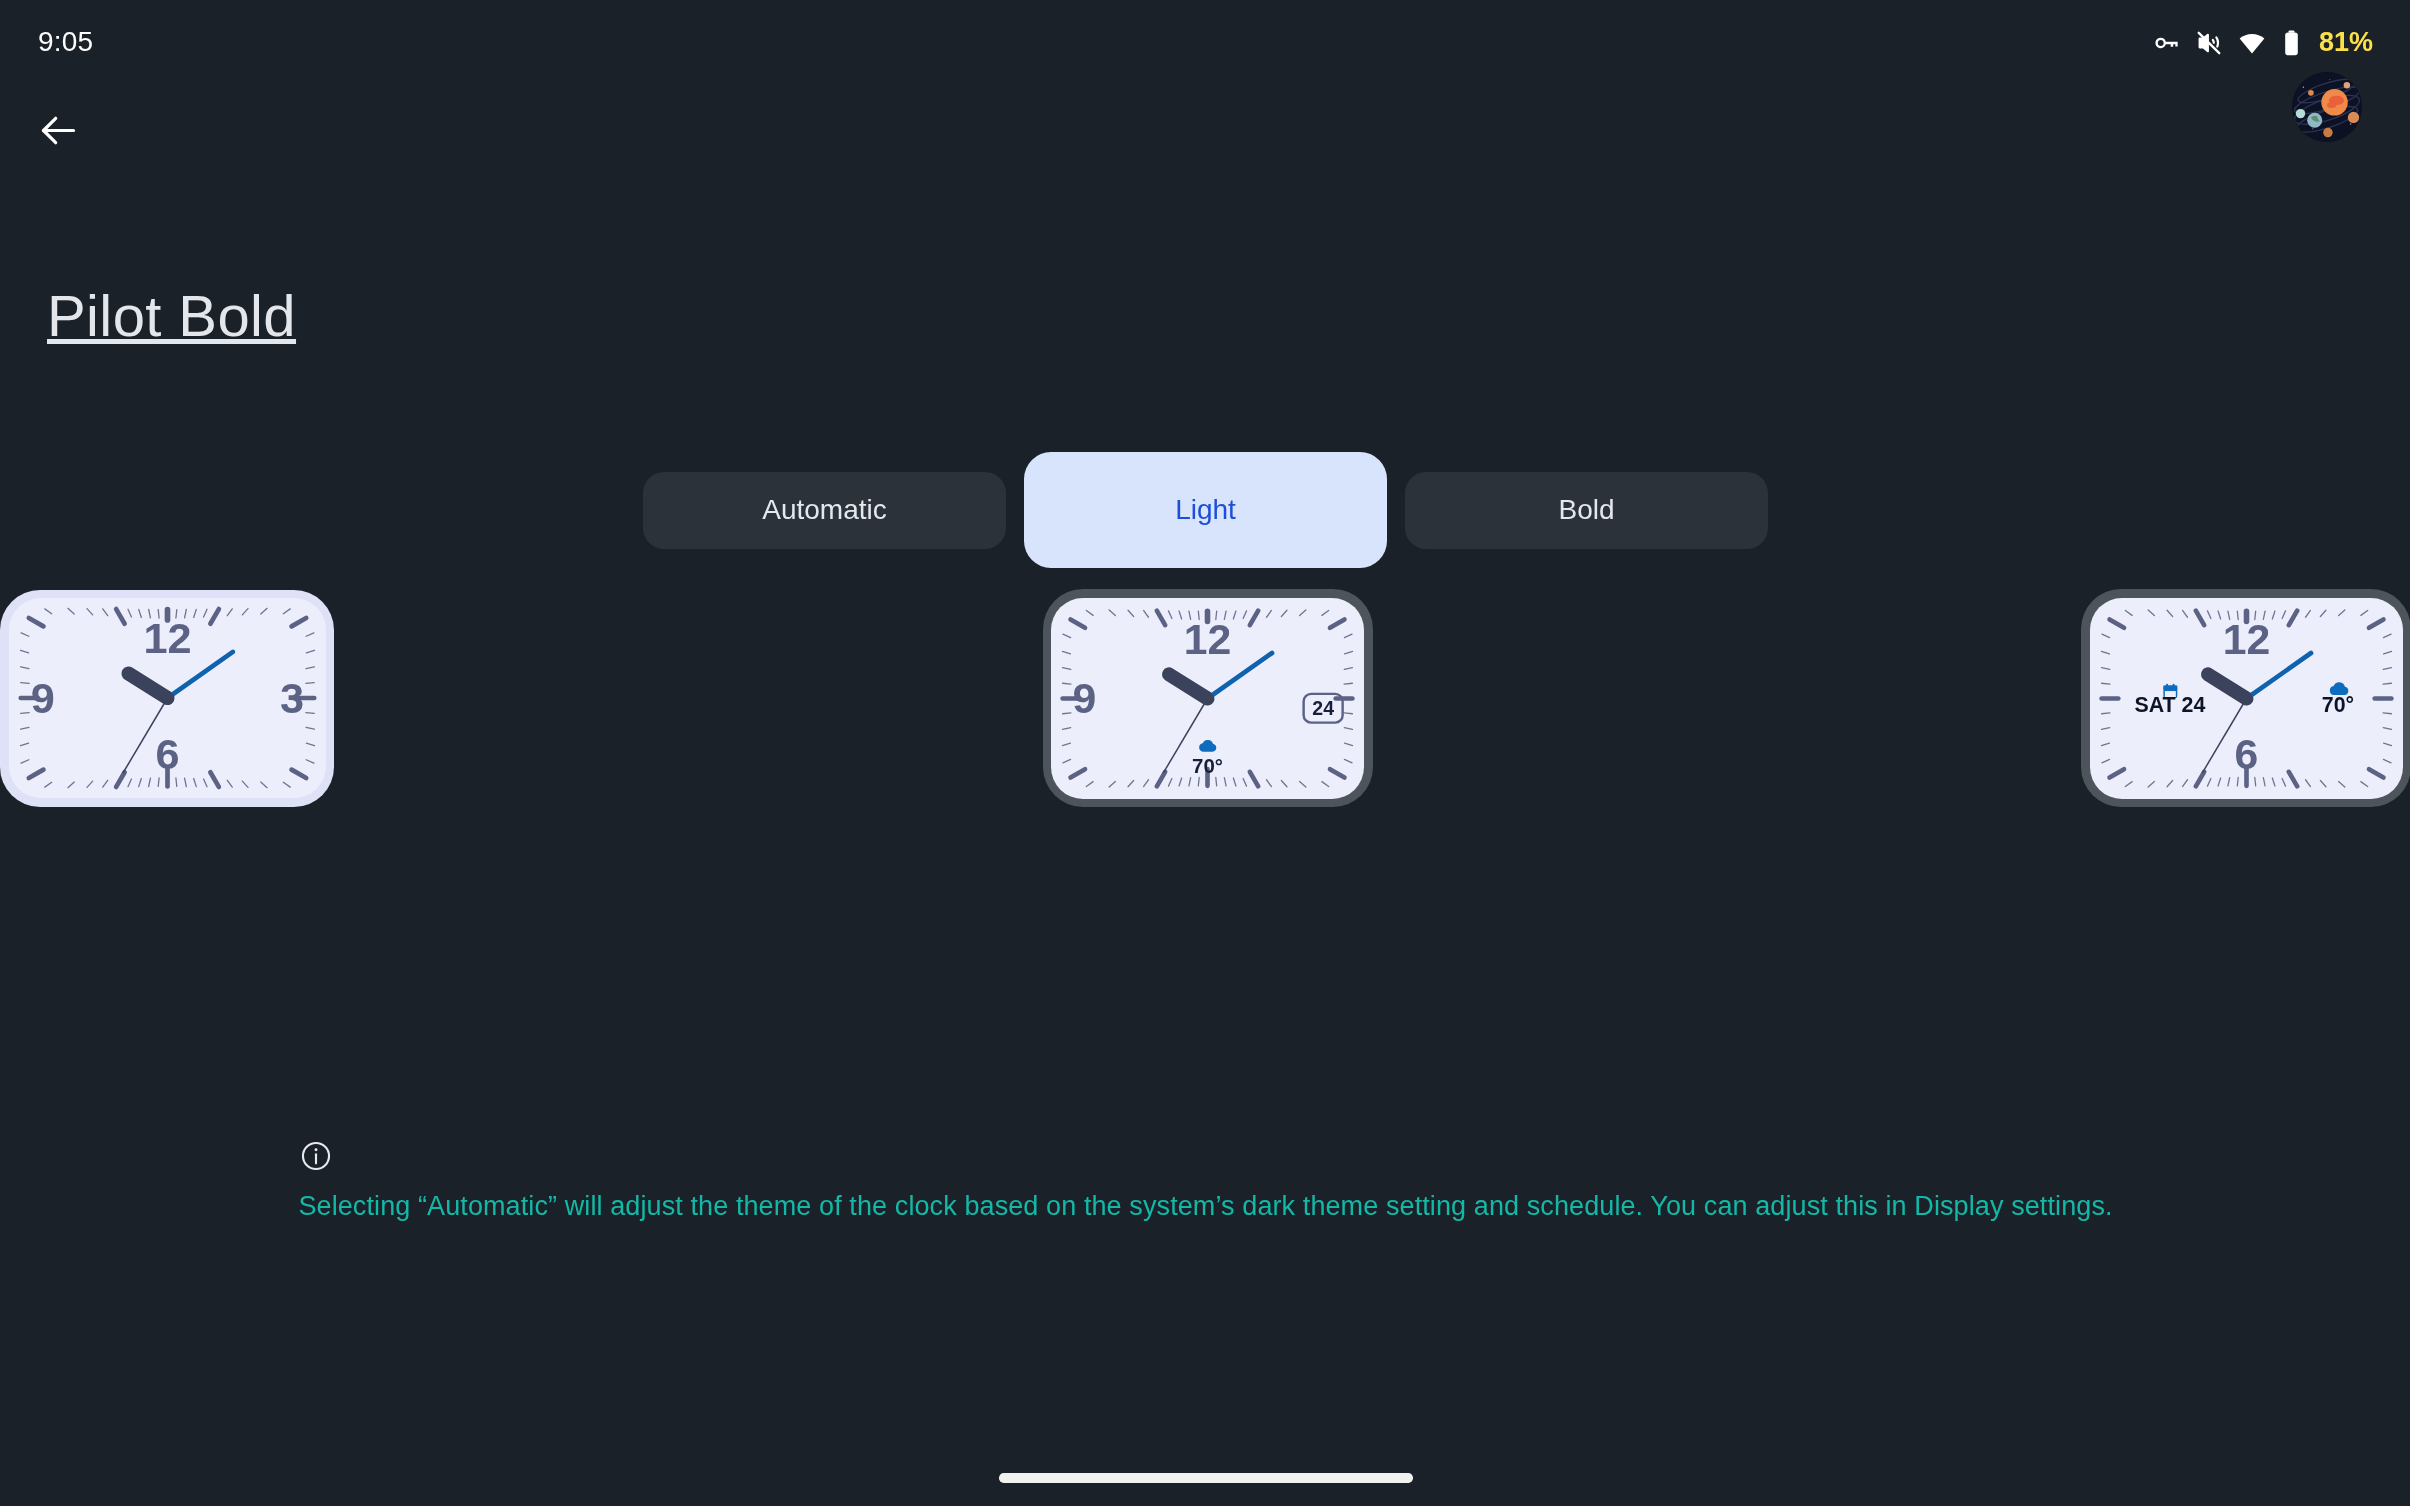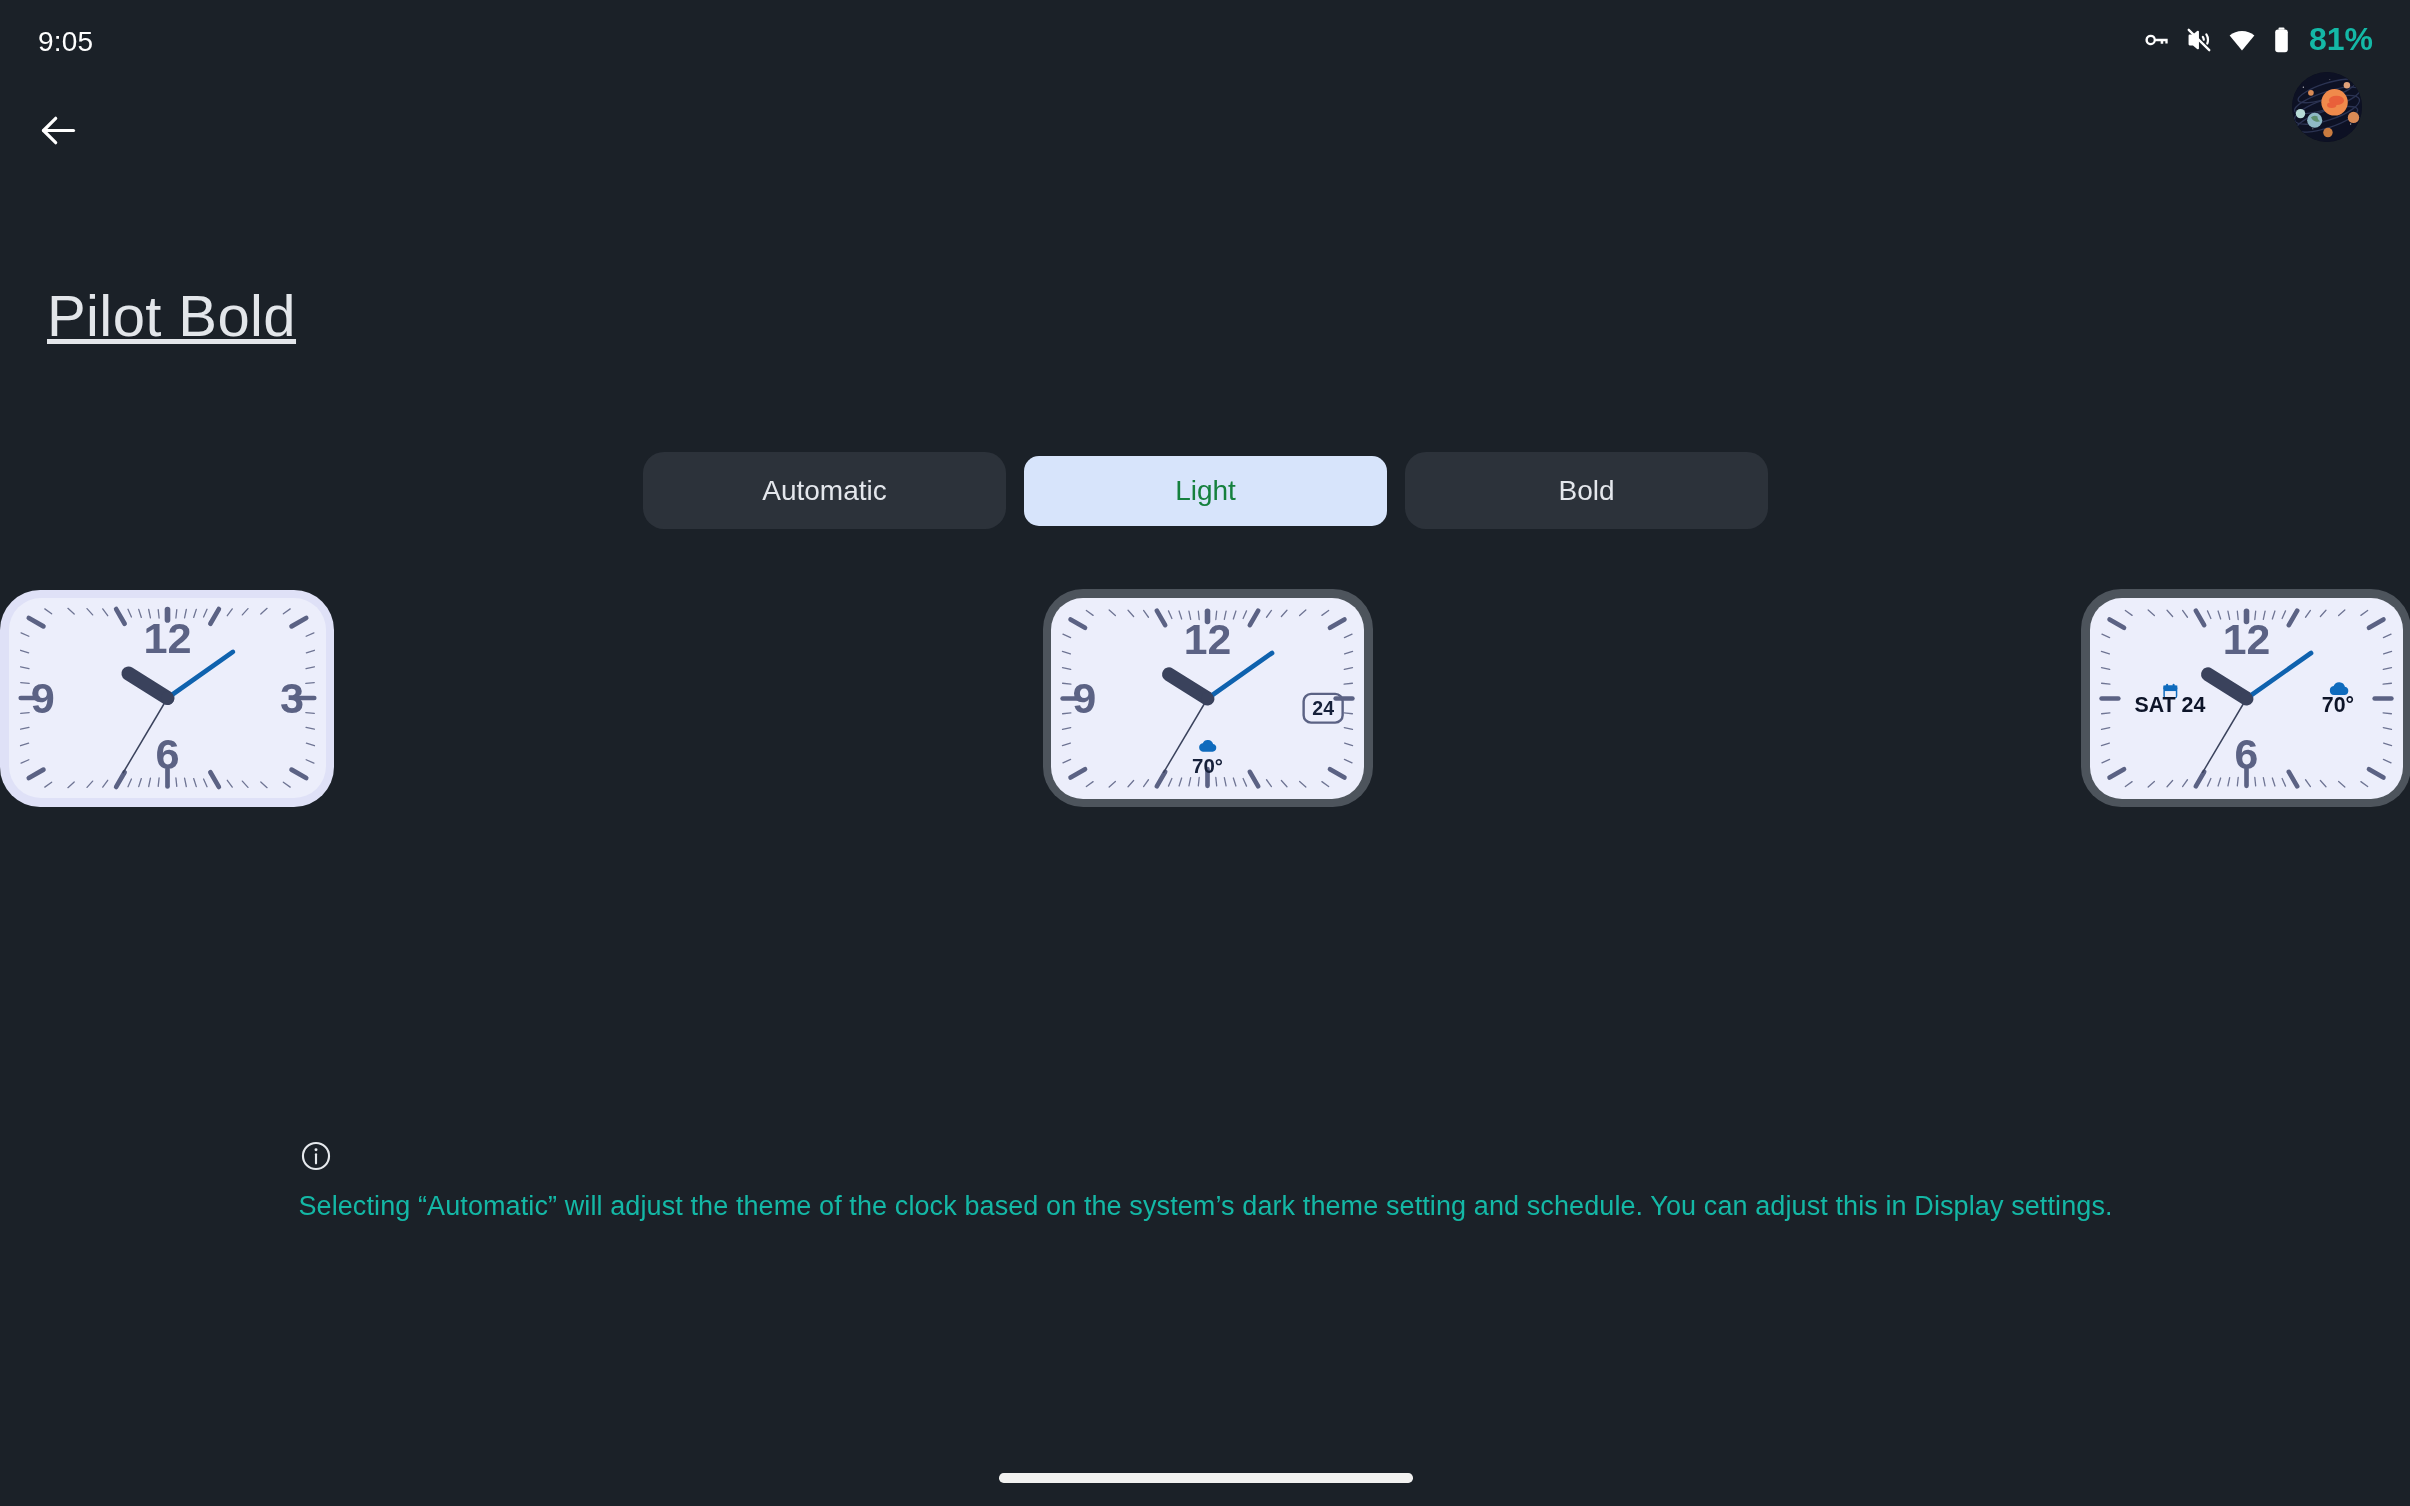--- a/index.html
+++ b/index.html
@@ -15,21 +15,21 @@
   .statusbar {
     position: absolute; top: 0; left: 0; right: 0; height: 58px;
     display: flex; align-items: flex-end; justify-content: space-between;
     padding: 0 38px;
   }
   .status-time {
     color: #ffffff; font-size: 28px; font-weight: 500; letter-spacing: 0.2px;
   }
   .status-icons { display: flex; align-items: center; gap: 15px; }
   .status-icons svg { display: block; }
-  .battery-pct { color: #14b8a6; font-size: 32px; font-weight: 600; margin-left: 1.9px; }
+  .battery-pct { color: #fde047; font-size: 27px; font-weight: 600; margin-left: 1.9px; }
 
   
   .back-btn {
     position: absolute; top: 102px; left: 28px; width: 60px; height: 60px;
     display: flex; align-items: center; justify-content: center; cursor: pointer;
   }
   .avatar {
     position: absolute; top: 72px; right: 49px; width: 70px; height: 70px;
     border-radius: 50%; overflow: hidden; cursor: pointer;
     background: #0d1020;
@@ -49,22 +49,22 @@
   }
   .seg {
     width: 363px; height: 77px; border-radius: 21px;
     background: #2c323a; color: #e4e7ec;
     display: flex; align-items: center; justify-content: center;
     font-size: 28px; font-weight: 400; cursor: pointer;
     border: none;
     font-family: "Liberation Sans", sans-serif;
   }
   .seg.selected {
-    background: #d7e4fb; color: #15803d;
-    height: 70px; border-radius: 15px;
+    background: #d7e4fb; color: #1d4ed8;
+    height: 116px; border-radius: 27px;
   }
 
   
   .clocks {
     position: absolute; top: 589px; left: 0; right: 0;
     display: flex; justify-content: space-between; align-items: center; gap: 25.4px;
   }
   .clock-card {
     width: 334px; height: 217px;
     border-radius: 40px;

